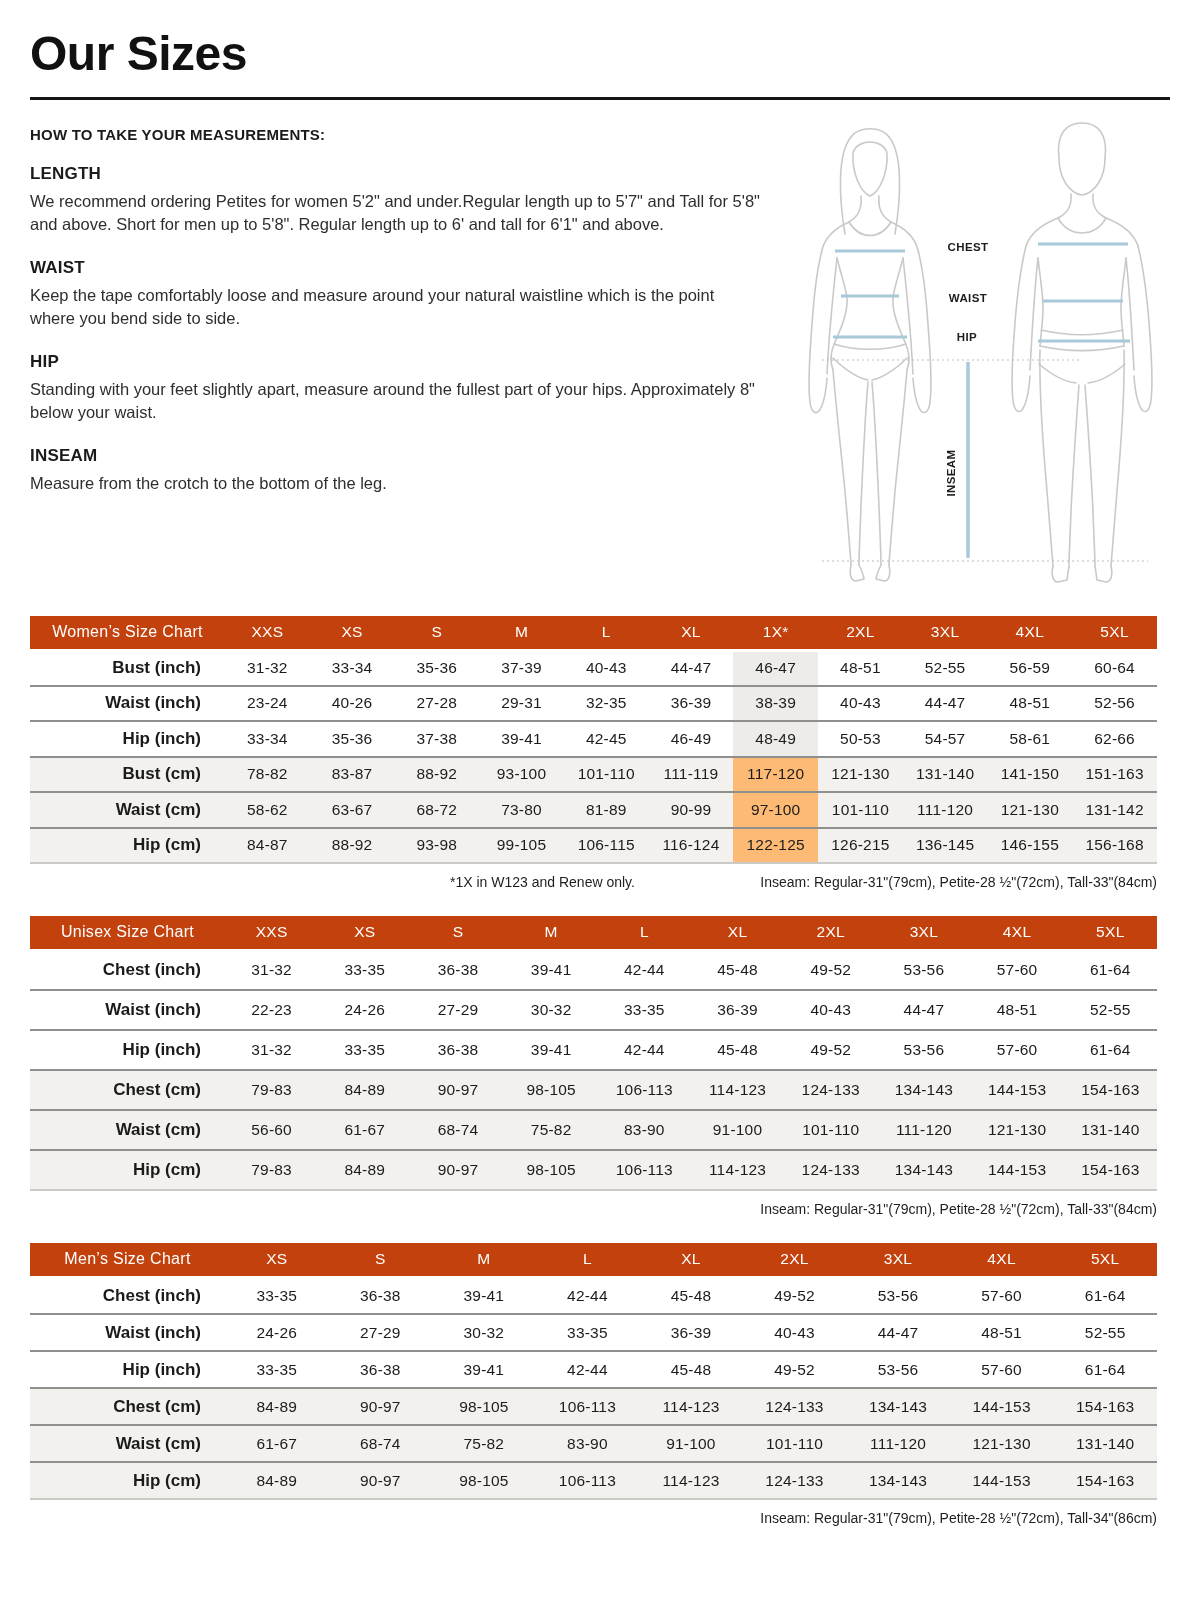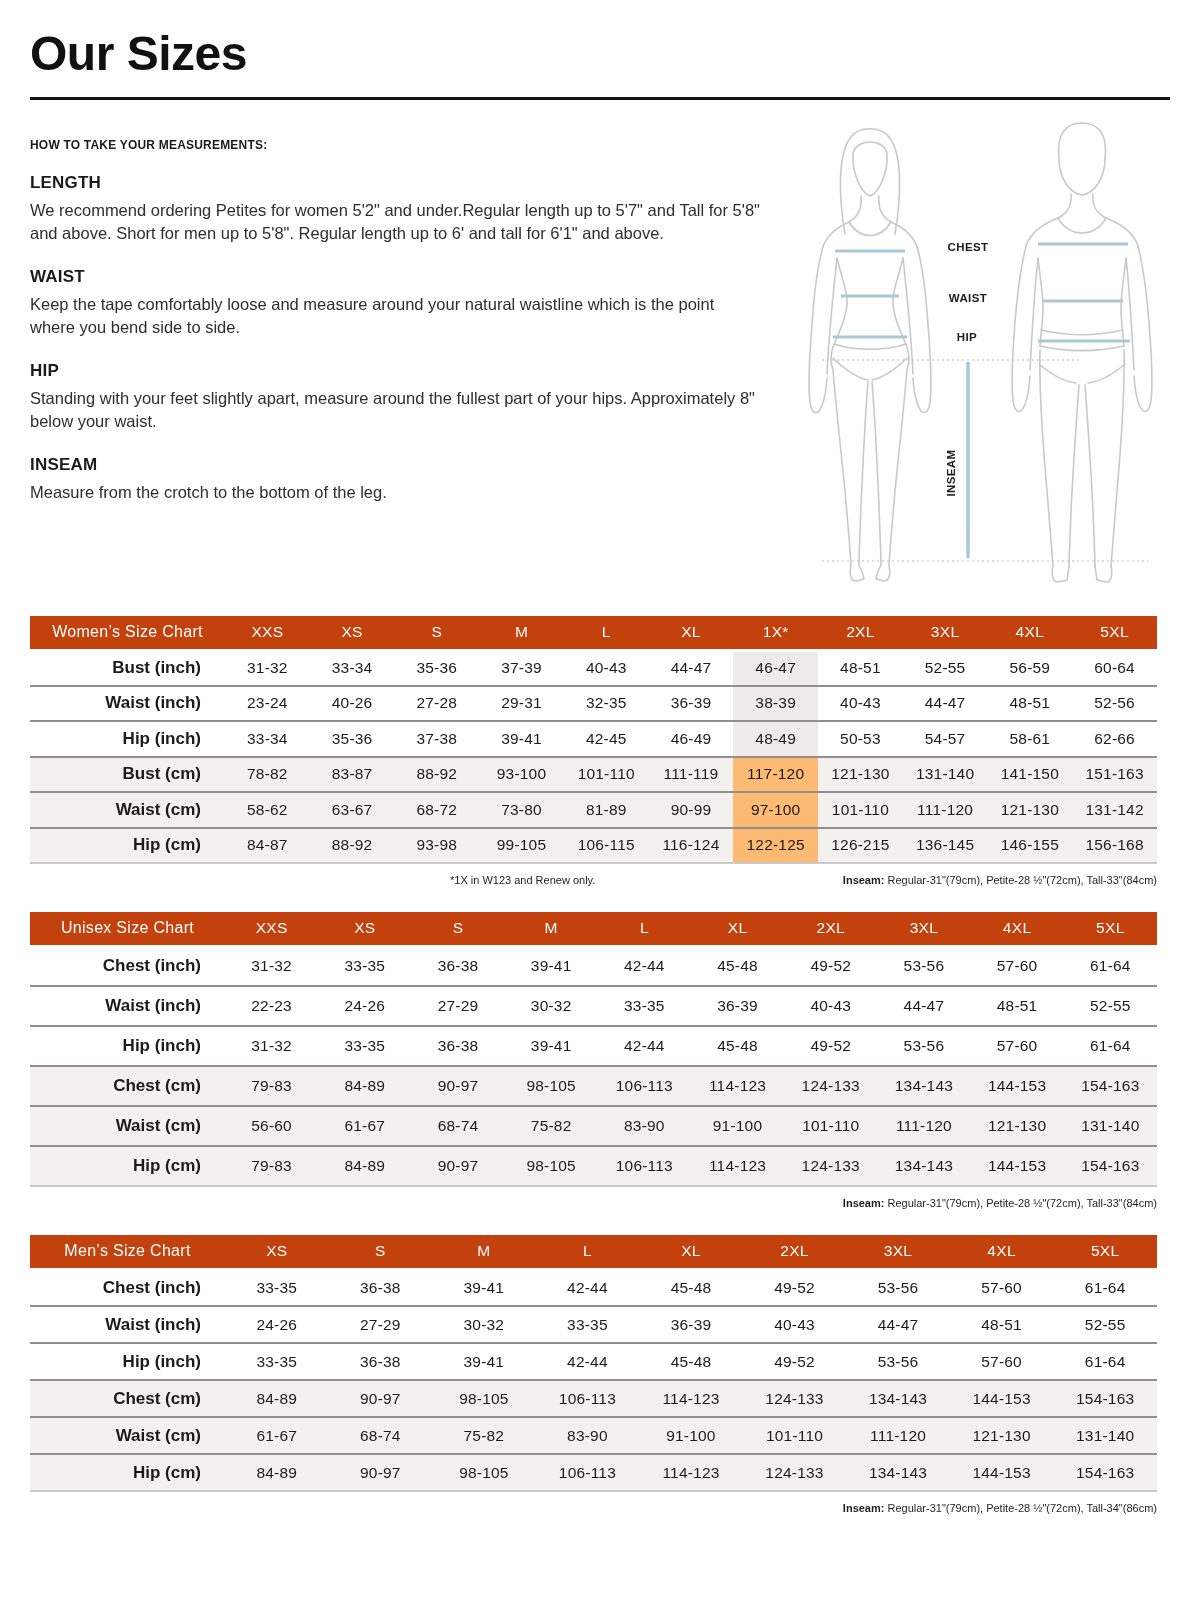--- a/index.html
+++ b/index.html
@@ -5,21 +5,21 @@
   * { margin:0; padding:0; box-sizing:border-box; }
   html,body { background:#fff; }
   body { font-family:"Liberation Sans", sans-serif; color:#1f1f1f; }
   .page { position:relative; width:1200px; height:1600px; background:#fff; overflow:hidden; }
 
   h1.page-title { margin:26px 0 0 30px; font-size:48px; font-weight:700; letter-spacing:-0.5px; color:#111; }
   .title-rule { margin:16px 30px 0 30px; height:3px; background:#151515; border:0; }
 
   .top-section { display:flex; margin:18px 30px 0 30px; align-items:flex-start; }
   .instructions { width:745px; }
-  .howto-heading { font-size:12px; font-weight:700; margin-top:20px; letter-spacing:0.2px; color:#1b1b1b; }
+  .howto-heading { font-size:15px; font-weight:700; margin-top:8px; letter-spacing:0.2px; color:#1b1b1b; }
   .section h3 { font-size:17px; font-weight:700; margin:21px 0 6px 0; letter-spacing:0.2px; color:#1b1b1b; }
   .section p { font-size:16.5px; line-height:1.42; color:#2e2e2e; max-width:730px; }
 
   .figure-wrap { position:relative; width:380px; height:480px; margin-top:-12px; flex:none; }
   .figure-wrap svg { display:block; }
   .sil { fill:none; stroke:#c9c9c9; stroke-width:1.6; stroke-linecap:round; stroke-linejoin:round; }
   .blue { stroke:#a9c8d8; stroke-width:3; }
   .bluev { stroke:#a9c8d8; stroke-width:3.5; }
   .dotted { stroke:#bdbdbd; stroke-width:1; stroke-dasharray:2,3; }
   .fig-label { font-family:"Liberation Sans", sans-serif; font-size:11.5px; font-weight:700; fill:#1d1d1d; letter-spacing:0.4px; }
@@ -32,24 +32,24 @@
   table.size-table tbody th { text-align:right; padding-right:24px; font-weight:700; font-size:17px; color:#1b1b1b; }
   table.size-table tbody td { text-align:center; font-size:15.5px; font-weight:500; letter-spacing:0.2px; color:#1c1c1c; }
   tr.shaded { background:#f2f1ed; }
   td.hl, th.colhl { }
   tbody td.hl { background:#edece8; }
   tr.shaded td.hl { background:#fdba74; }
   .t-womens tbody tr { height:35.5px; }
   .t-unisex tbody tr { height:40px; }
   .t-mens  tbody tr { height:37px; }
 
-  .footnotes { display:flex; width:1127px; font-size:11px; color:#1f1f1f; margin:10px 0 26px 0;text-align:center; }
+  .footnotes { display:flex; width:1127px; font-size:14px; color:#1f1f1f; margin:10px 0 26px 0;text-align:center; }
   .footnotes .fn-left { margin-left:420px; }
   .footnotes .fn-right { margin-left:auto; }
-  .footnotes b { font-weight:700; }
+  .footnotes b { font-weight:400; }
 </style>
 </head>
 <body>
 
 <div class="page">
 
   <h1 class="page-title">Our Sizes</h1>
   <div class="title-rule"></div>
 
   <div class="top-section">

